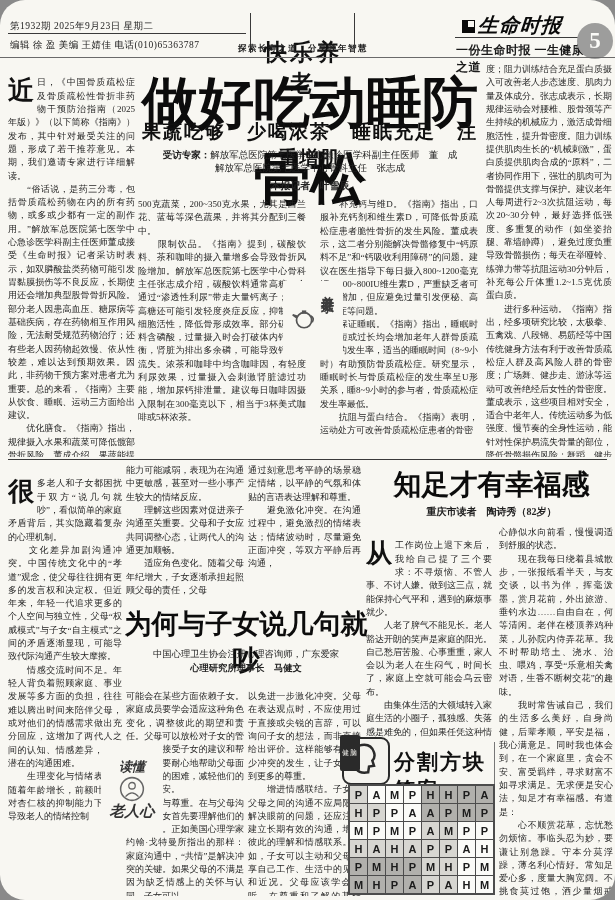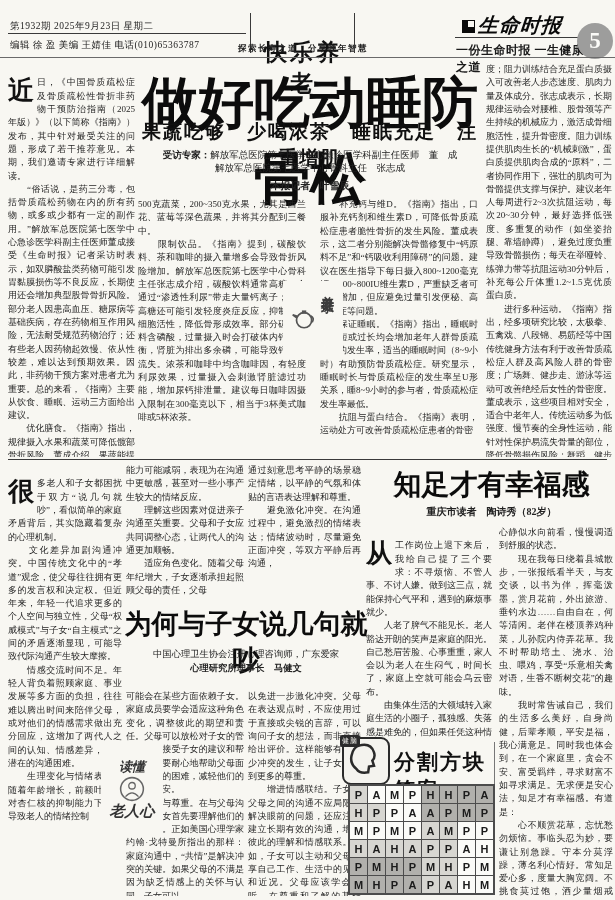--- a/index.html
+++ b/index.html
@@ -1,17 +1,17 @@
 <!DOCTYPE html>
 <html><head>
 <meta charset="utf-8">
 <style>
   html,body{margin:0;padding:0;background:#8a8a8a;}
   .page{position:relative;width:615px;height:900px;margin:0 auto;background:#f8f7f2;
-        font-family:"Liberation Serif","DejaVu Serif",serif;color:#1f1f1f;overflow:hidden;}
+        font-family:"Liberation Serif","DejaVu Serif",serif;color:#1f1f1f;overflow:hidden;border-radius:25px;}
   .abs{position:absolute;}
   .sans{font-family:"Liberation Sans","DejaVu Sans",sans-serif;}
   .col{position:absolute;font-size:9px;line-height:1.48;text-align:justify;
        white-space:pre-line;overflow:hidden;color:#262626;}
   .dropcap{float:left;font-weight:bold;font-size:26px;line-height:1.05;margin:1px 3px 0 0;color:#111;}
   .rule{position:absolute;background:#3a3a3a;}
   .vbar{position:absolute;width:1px;background:#3a3a3a;}
   
   .issue{font-size:9.5px;letter-spacing:.5px;color:#222;}
   .sectitle{font-weight:bold;font-size:23px;letter-spacing:3px;color:#111;text-align:center;margin-top:23px;}
@@ -26,21 +26,21 @@
   .hl-main{font-weight:bold;color:#0c0c0c;text-align:center;}
   .sub-main{font-weight:bold;text-align:center;color:#101010;}
   .byline{text-align:center;color:#222;}
   .lead{font-weight:bold;}
   
   .badge{position:absolute;background:#f8f7f2;display:flex;align-items:center;justify-content:center;}
   .vtext{writing-mode:vertical-rl;text-orientation:upright;font-weight:bold;color:#3c3c3c;letter-spacing:2px;}
   
   .ptag{position:absolute;width:44px;height:44px;border:2px solid #2a2a2a;border-radius:9px;background:#f4f3ee;}
   .ptag .tab{position:absolute;left:-4px;top:-4px;background:#2a2a2a;color:#f4f3ee;font-size:7px;
-             padding:1px 2px;border-radius:2px;letter-spacing:1px;}
+             padding:13px 2px;border-radius:2px;letter-spacing:1px;}
   .ptitle{font-weight:bold;font-size:21px;letter-spacing:2px;color:#111;}
   .pgrid{position:absolute;display:grid;grid-template-columns:repeat(8,17px);grid-auto-rows:17px;
          gap:1px;background:#4c4c4c;border:2px solid #4c4c4c;}
   .pcell{display:flex;align-items:center;justify-content:center;
          font-family:"Liberation Sans","DejaVu Sans",sans-serif;font-weight:bold;font-size:11px;color:#1b1b1b;}
   .s0{background:#fbfbf8;}.s1{background:#d7d6d1;}.s2{background:#b1b0ac;}
 </style>
 </head>
 <body>
 

